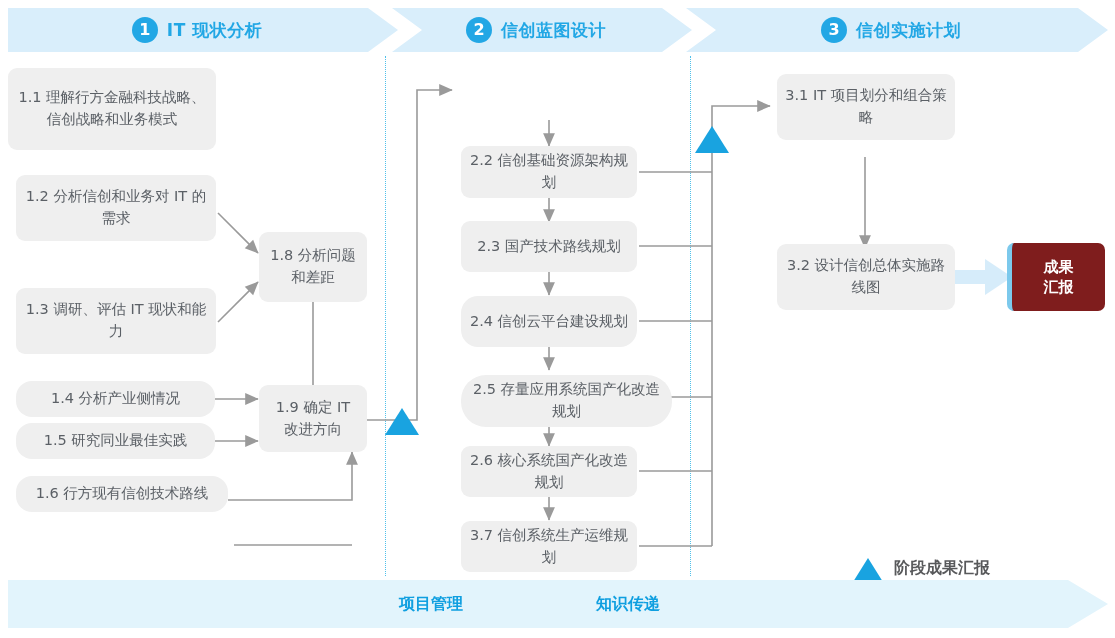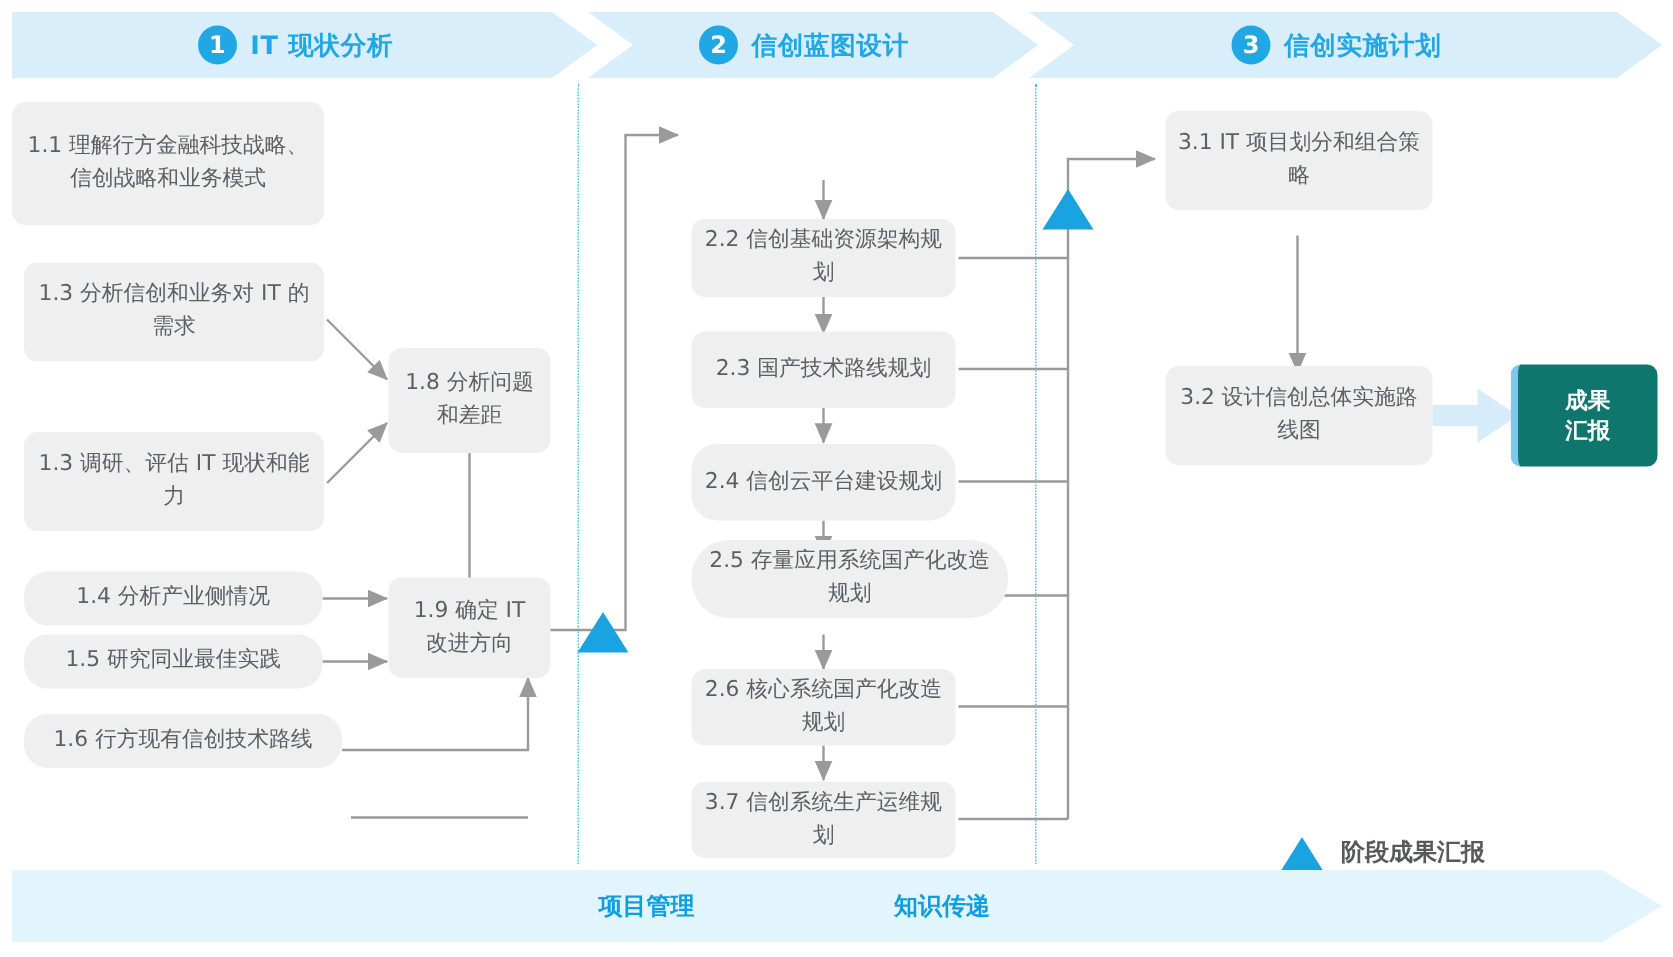--- a/index.html
+++ b/index.html
@@ -56,21 +56,21 @@
     display:flex;
     align-items:center;
     justify-content:center;
     text-align:center;
     padding:0 8px;
     box-sizing:border-box;
   }
   .box.pill{border-radius:16px;}
   .result-box{
     position:absolute;
-    background:#0f766e;
+    background:#7f1d1d;
     border-left:5px solid #7cc9ec;
     border-radius:7px;
     color:#ffffff;
     font-size:15px;
     font-weight:bold;
     line-height:1.35;
     display:flex;
     align-items:center;
     justify-content:center;
     text-align:center;
@@ -200,21 +200,21 @@
       <path d="M865,157 L865,248" marker-end="url(#ah)"></path>
     </g>
 
     <g>
       <path d="M955,270 L985,270 L985,259 L1012,277 L985,295 L985,284 L955,284 z" fill="#d6ecfa"></path>
     </g>
   </svg>
 
   <div class="box" style="left:8px;top:68px;width:208px;height:82px;">1.1 理解行方金融科技战略、信创战略和业务模式</div>
 
-  <div class="box" style="left:16px;top:175px;width:200px;height:66px;">1.3 分析信创和业务对 IT 的需求</div>
+  <div class="box" style="left:16px;top:175px;width:200px;height:66px;">1.2 分析信创和业务对 IT 的需求</div>
 
   <div class="box" style="left:16px;top:288px;width:200px;height:66px;">1.3 调研、评估 IT 现状和能力</div>
 
   <div class="box pill" style="left:16px;top:381px;width:199px;height:36px;">1.4 分析产业侧情况</div>
 
   <div class="box pill" style="left:16px;top:423px;width:199px;height:36px;">1.5 研究同业最佳实践</div>
 
   <div class="box pill" style="left:16px;top:476px;width:212px;height:36px;">1.6 行方现有信创技术路线</div>
 
 
@@ -222,21 +222,21 @@
 
   <div class="box" style="left:259px;top:385px;width:108px;height:67px;">1.9 确定 IT 改进方向</div>
 
 
   <div class="box" style="left:461px;top:146px;width:176px;height:52px;">2.2 信创基础资源架构规划</div>
 
   <div class="box" style="left:461px;top:221px;width:176px;height:51px;">2.3 国产技术路线规划</div>
 
   <div class="box" style="left:461px;top:296px;width:176px;height:51px;border-radius:17px;">2.4 信创云平台建设规划</div>
 
-  <div class="box" style="left:461px;top:360px;width:211px;height:52px;border-radius:25px;">2.5 存量应用系统国产化改造规划</div>
+  <div class="box" style="left:461px;top:375px;width:211px;height:52px;border-radius:25px;">2.5 存量应用系统国产化改造规划</div>
 
   <div class="box" style="left:461px;top:446px;width:176px;height:51px;">2.6 核心系统国产化改造规划</div>
 
   <div class="box" style="left:461px;top:521px;width:176px;height:51px;">3.7 信创系统生产运维规划</div>
 
   <div class="box" style="left:777px;top:74px;width:178px;height:66px;">3.1 IT 项目划分和组合策略</div>
 
   <div class="box" style="left:777px;top:244px;width:178px;height:66px;">3.2 设计信创总体实施路线图</div>
 
   <div class="result-box" style="left:1007px;top:243px;width:98px;height:68px;flex-direction:column;">

